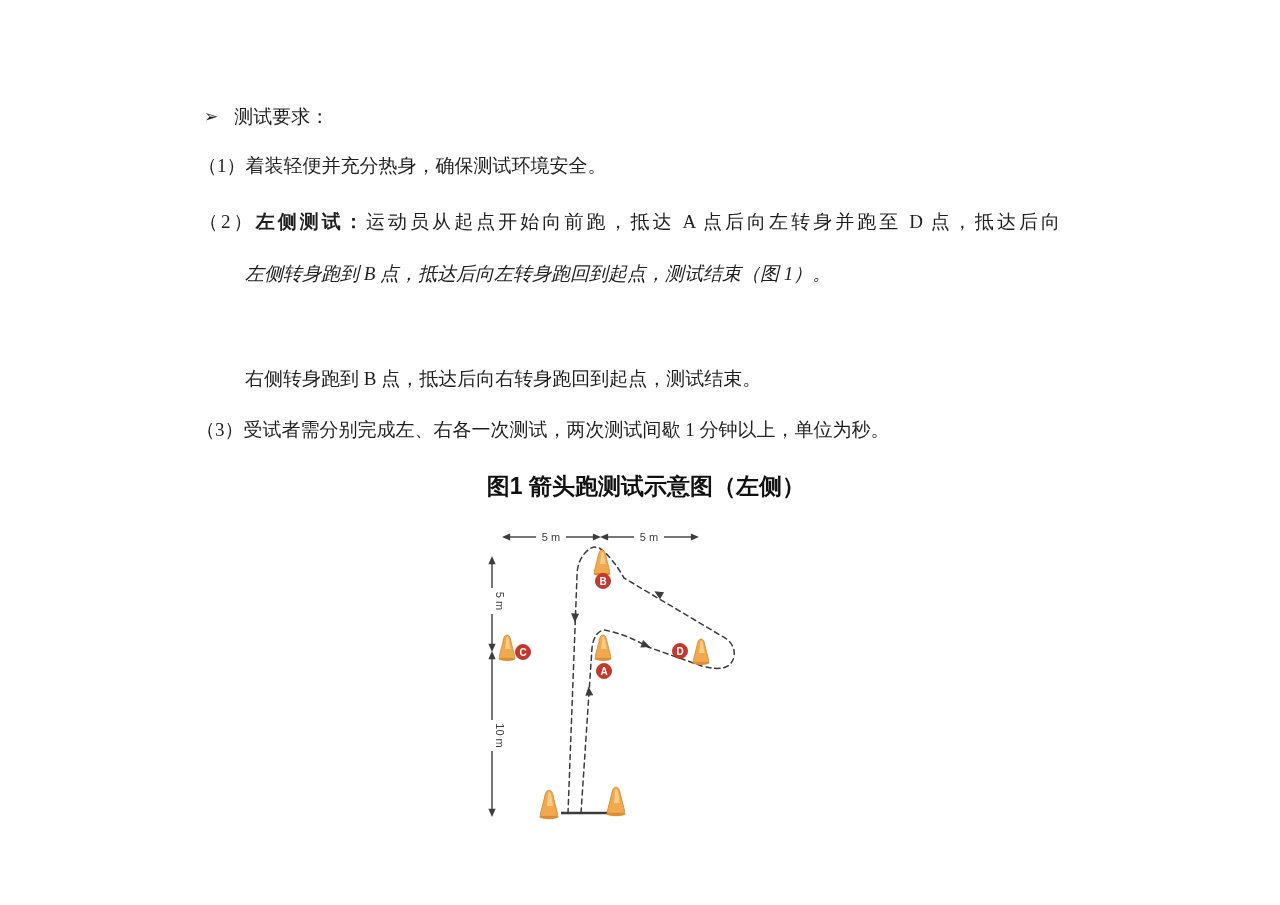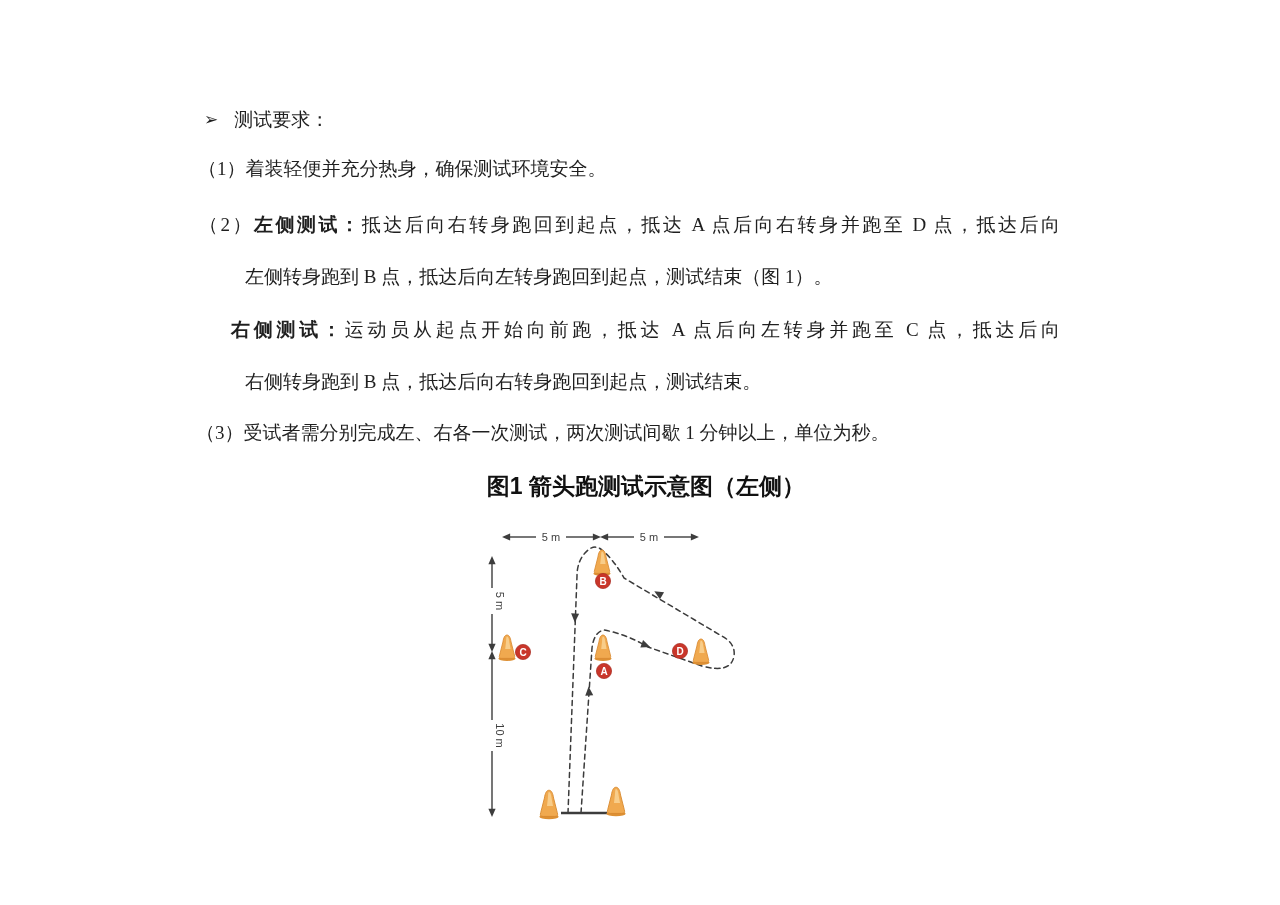--- a/index.html
+++ b/index.html
@@ -7,21 +7,21 @@
     position:relative;
     width:1280px;height:905px;
     background:#ffffff;
     overflow:hidden;
     font-family:"Liberation Serif","DejaVu Serif",serif;
     color:#1f1f1f;
   }
   .line{
     position:absolute;
     font-size:19px;
-    line-height:36px;
+    line-height:30px;
     white-space:nowrap;
   }
   .line-justify{
     white-space:normal;
     text-align:justify;
     text-align-last:justify;
   }
   .b{font-weight:bold;font-family:Liberation Serif, serif;}
   .bullet-glyph{
     display:inline-block;
@@ -66,30 +66,27 @@
 
   <div class="line" style="left:204px;top:102px;">
     <span class="bullet-glyph">➢</span><span>测试要求：</span>
   </div>
 
   <div class="line" style="left:198px;top:151px;font-family:Liberation Serif, serif;">
     <span>（1）</span><span>着装轻便并充分热身，确保测试环境安全。</span>
   </div>
 
   <div class="line line-justify" style="left:199px;top:207px;width:861px;">
-    <span>（2）</span><span class="b">左侧测试：</span><span>抵达后向右转身跑回到起点，抵达 A 点后向右转身并跑至 D 点，抵达后向</span>
+    <span>（2）</span><span class="b">左侧测试：</span><span>运动员从起点开始向前跑，抵达 A 点后向左转身并跑至 D 点，抵达后向</span>
   </div>
 
-  <div class="line" style="left:245px;top:259px;">
+  <div class="line" style="left:245px;top:259px;font-style:italic;">
     <span>左侧转身跑到 B 点，抵达后向左转身跑回到起点，测试结束（图 1）。</span>
   </div>
 
-  <div class="line line-justify" style="left:231px;top:312px;width:829px;">
-    <span class="b">右侧测试：</span><span>运动员从起点开始向前跑，抵达 A 点后向左转身并跑至 C 点，抵达后向</span>
-  </div>
 
   <div class="line" style="left:245px;top:364px;">
     <span>右侧转身跑到 B 点，抵达后向右转身跑回到起点，测试结束。</span>
   </div>
 
   <div class="line" style="left:196px;top:415px;">
     <span>（3）</span><span>受试者需分别完成左、右各一次测试，两次测试间歇 1 分钟以上，单位为秒。</span>
   </div>
 
   <div class="caption" style="left:405px;top:471px;width:400px;">图1 箭头跑测试示意图（左侧）</div>

